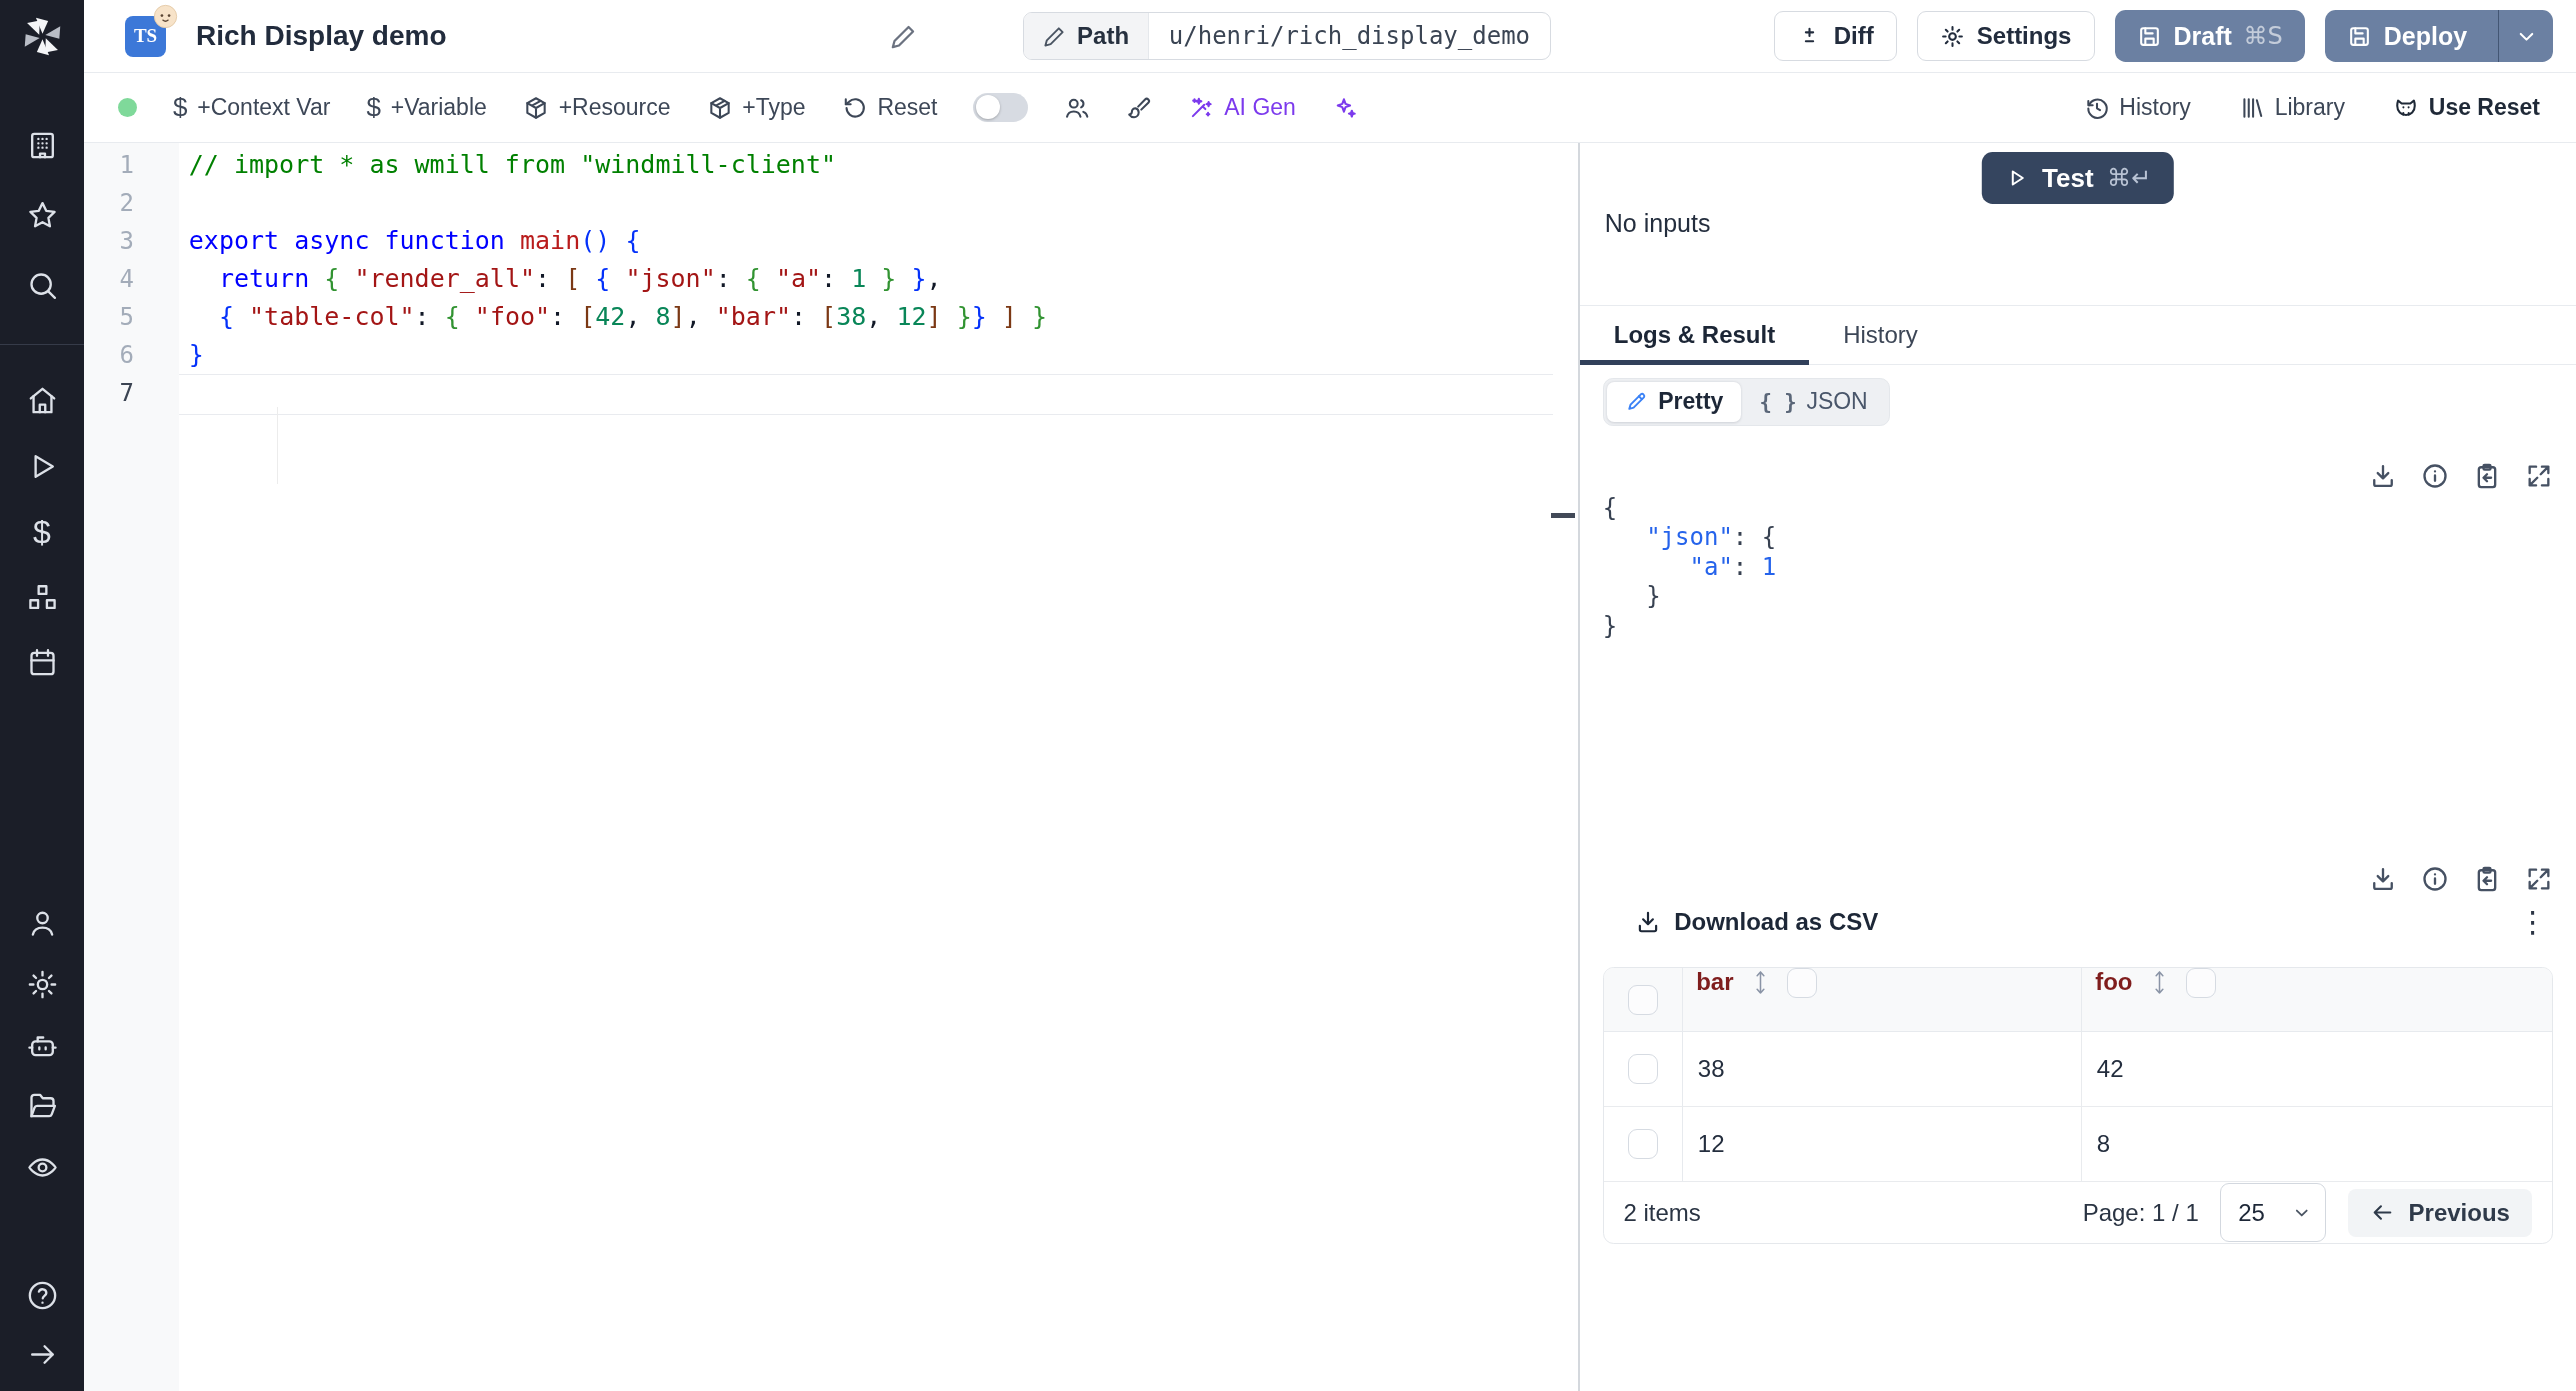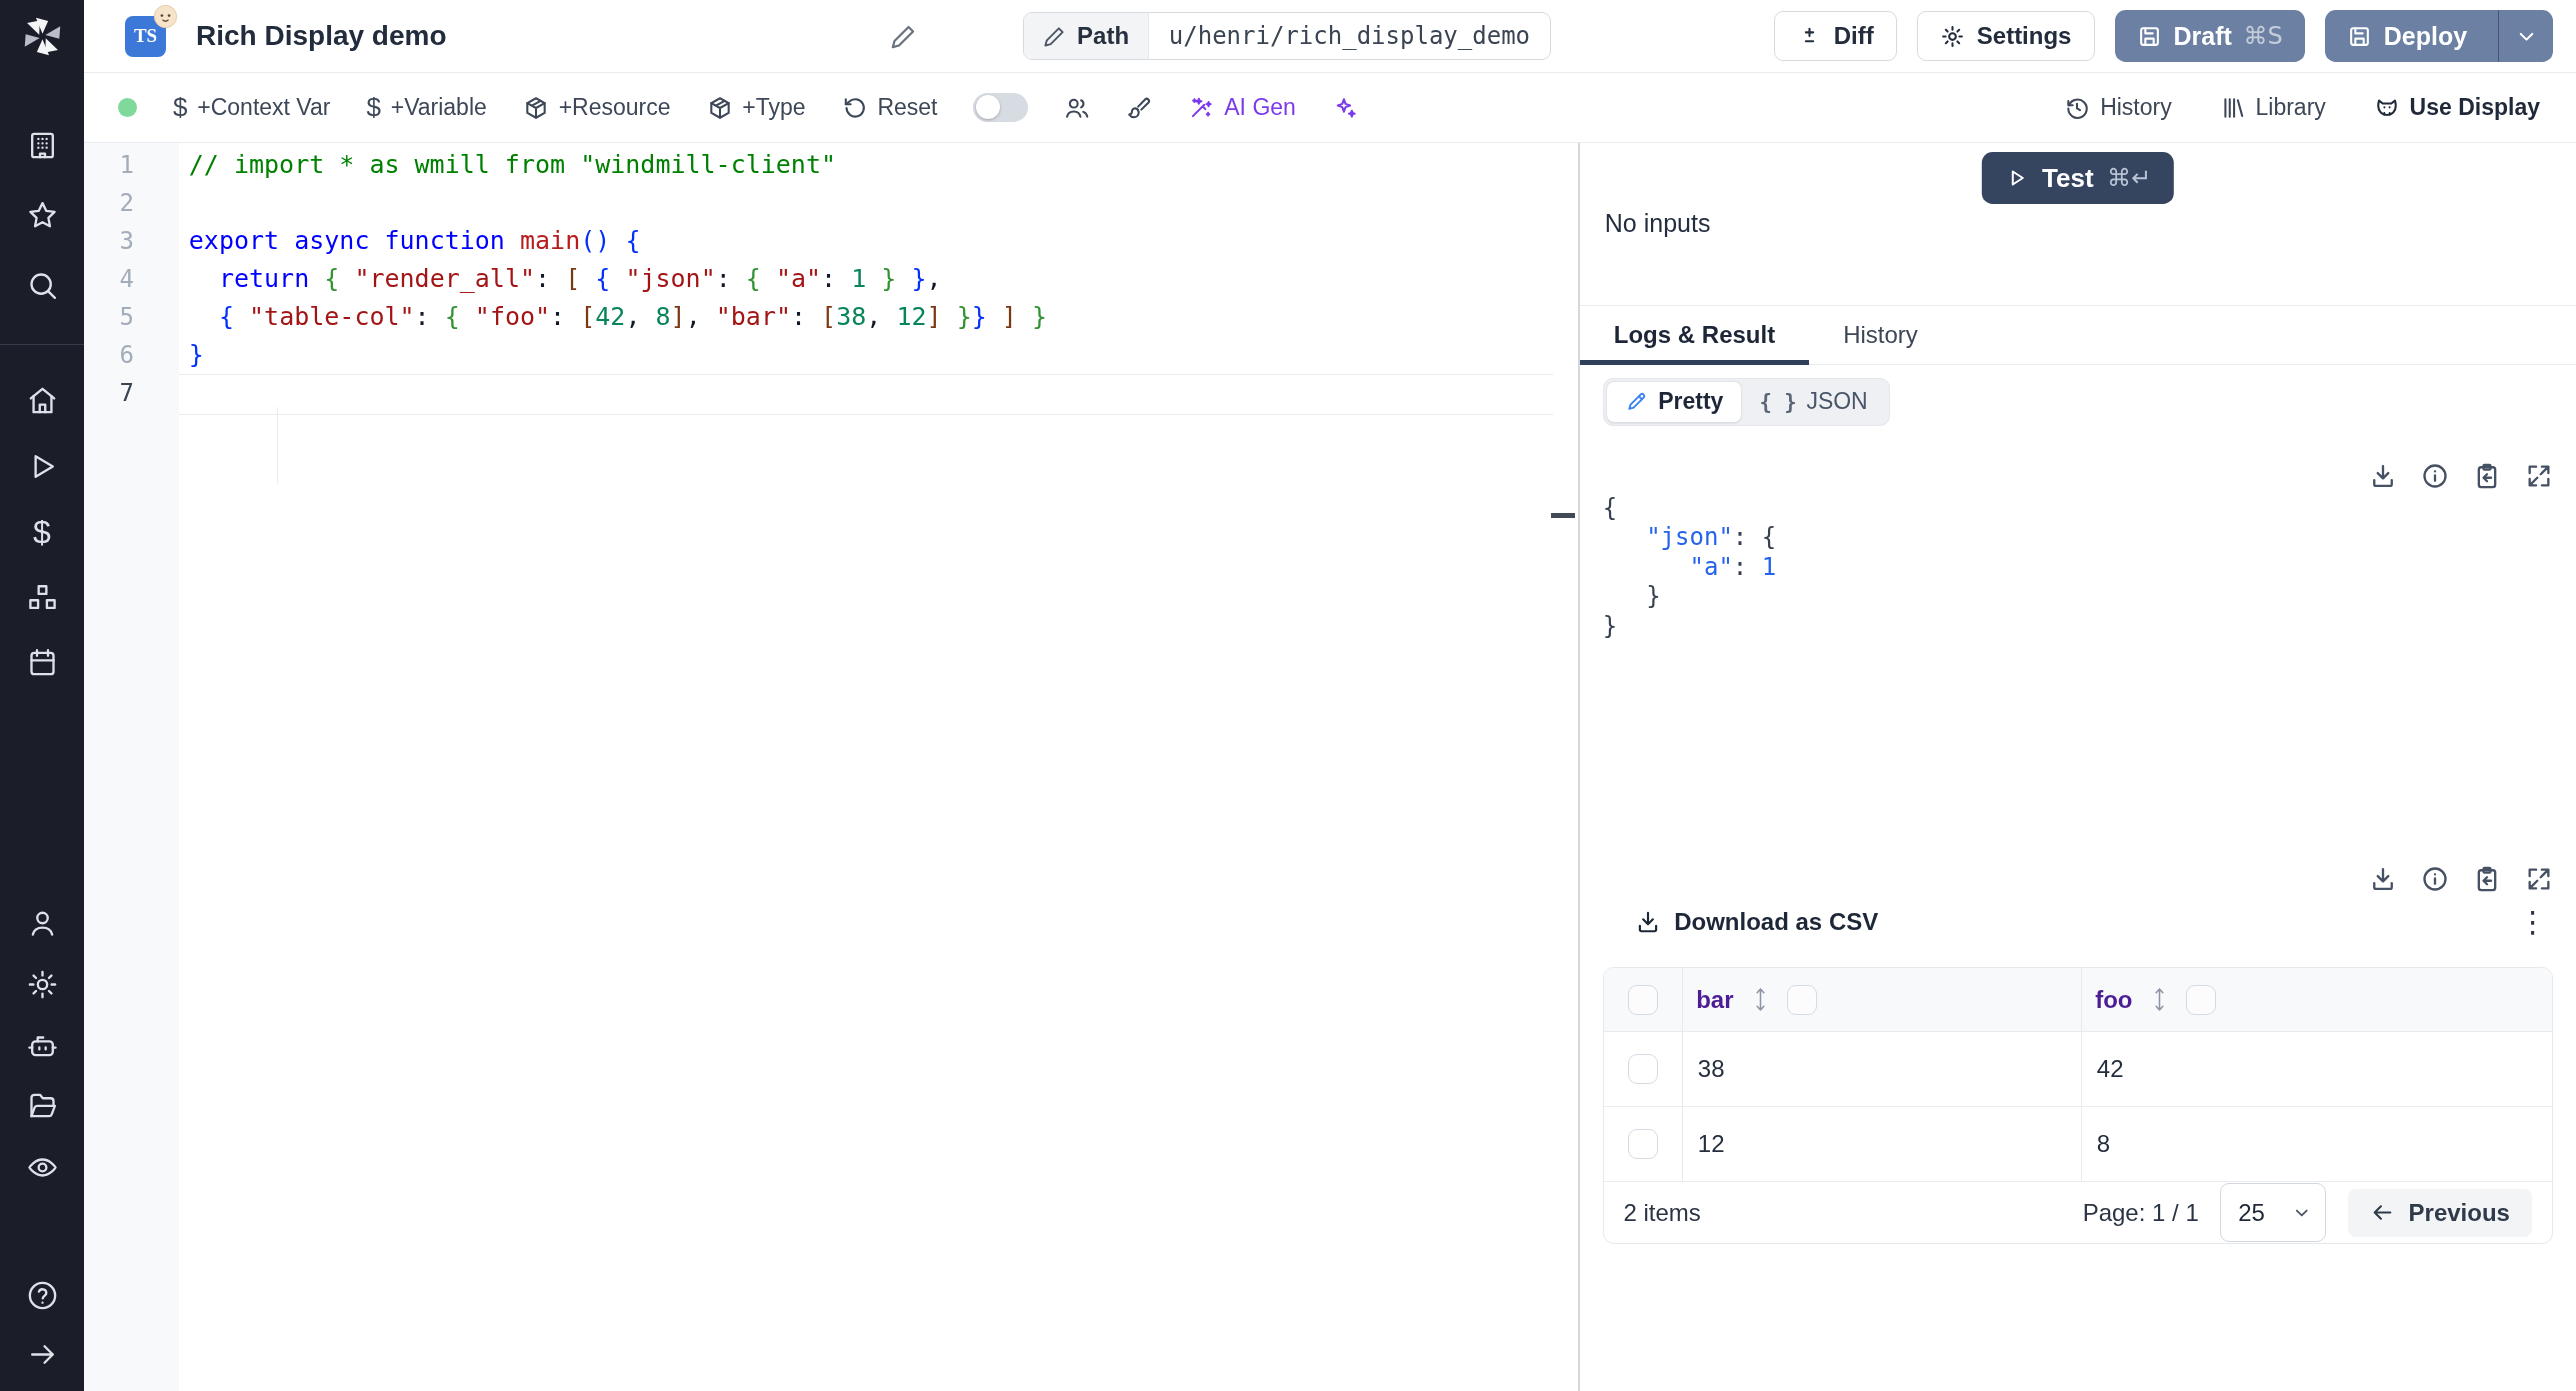--- a/index.html
+++ b/index.html
@@ -106,21 +106,21 @@
   .search-input::placeholder{color:#9ca3af;}
   .csv-btn{margin-left:32px;display:flex;align-items:center;gap:13.4px;font-size:24px;font-weight:600;color:#1d2737;}
   .csv-btn svg{width:26px;height:26px;stroke:currentColor;fill:none;stroke-width:2;stroke-linecap:round;stroke-linejoin:round;}
   .kebab-btn{margin-left:auto;margin-right:5.4px;font-size:29.5px;color:#2c3545;line-height:1;font-family:"DejaVu Sans",sans-serif;}
 
   
   .rtable{margin-top:30px;border:0.9px solid #e5e8ec;border-radius:10.7px;overflow:hidden;background:#fff;}
   .tgrid{display:grid;grid-template-columns:79px 399px 1fr;align-items:stretch;}
   .thead{background:#f8f9fa;border-bottom:0.9px solid #e7eaee;height:64px;}
   .hcb-cell,.cb-cell{display:flex;align-items:center;justify-content:center;border-right:0.9px solid #e7eaee;}
-  .hcell{display:flex;align-items:center;gap:15px;padding-left:13.4px;font-weight:600;font-size:24px;color:#4c1d95;}
+  .hcell{display:flex;gap:15px;padding-left:13.4px;font-weight:600;font-size:24px;color:#7f1d1d;}
   .hcell.first{border-right:0.9px solid #e7eaee;}
   .cb{width:30px;height:30px;border:1.8px solid #d6dbe2;border-radius:9px;background:#fff;flex-shrink:0;}
   .thead .cb{background:#fcfcfd;}
   .sort{width:23px;height:29px;color:#8a94a6;}
   .sort svg{width:23px;height:29px;stroke:currentColor;fill:none;stroke-width:1.6;stroke-linecap:round;stroke-linejoin:round;}
   .trow{height:75px;border-bottom:0.9px solid #e9ebee;}
   .tcell{display:flex;align-items:center;padding-left:15px;font-size:24px;color:#242e3e;}
   .tcell.first{border-right:0.9px solid #e9ebee;}
   .tfoot{height:61px;display:flex;align-items:center;padding:0 19.7px;font-size:24px;color:#2a3443;}
   .pager{margin-left:auto;display:flex;align-items:center;gap:21.5px;}
@@ -384,21 +384,21 @@
             <svg viewBox="0 0 24 24">
               <path d="M5 4v16M9 4v16M13 4v16M16.5 4.8l4 14.6"></path>
             </svg>
             <span>Library</span>
           </button>
         <button class="tbtn vscode-btn">
             <svg viewBox="0 0 24 24">
               <path d="M4.7 5.2L8 7.8h8l3.3-2.6c.5 1.4.8 3 .8 4.7 0 5.2-3.6 8.6-8.1 8.6s-8.1-3.4-8.1-8.6c0-1.7.3-3.3.8-4.7z"></path>
               <path d="M9.6 11.4h.01M14.4 11.4h.01M9.5 18.3v-1.6M14.5 18.3v-1.6"></path>
             </svg>
-            <span>Use Display</span>
+            <span>Use Reset</span>
           </button>
       </div>
     </div>
 
     <div class="content">
 
       <div class="editor">
         <div class="gutter">
             <div class="ln">1</div>
             <div class="ln">2</div>

